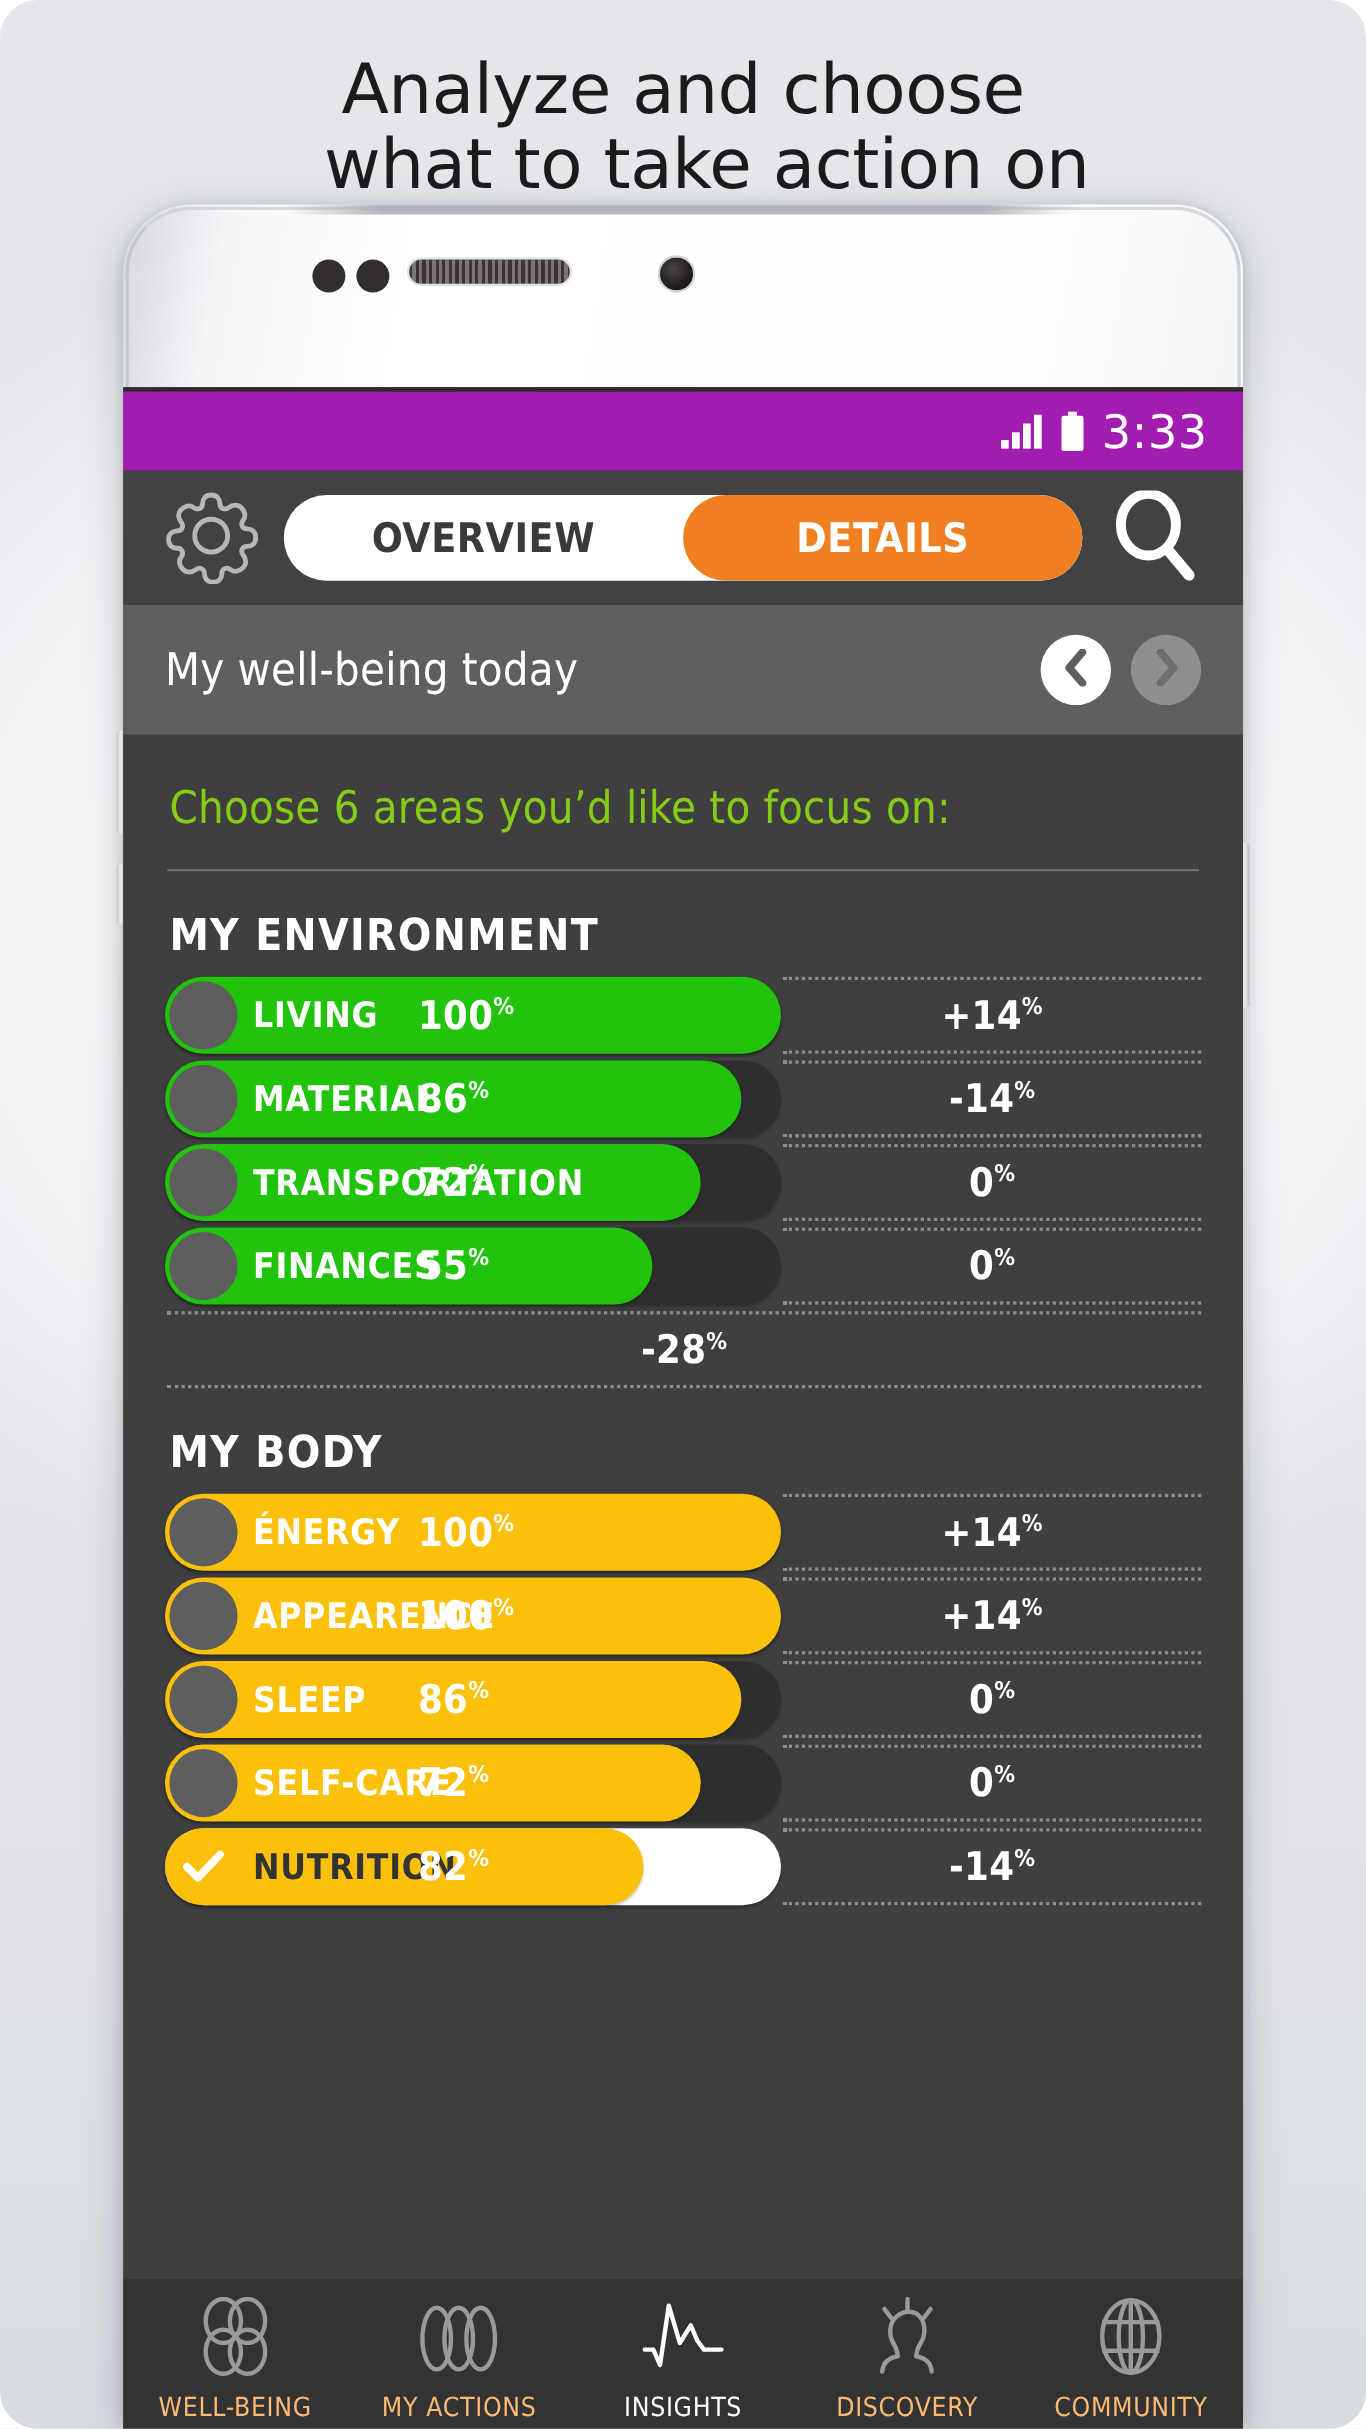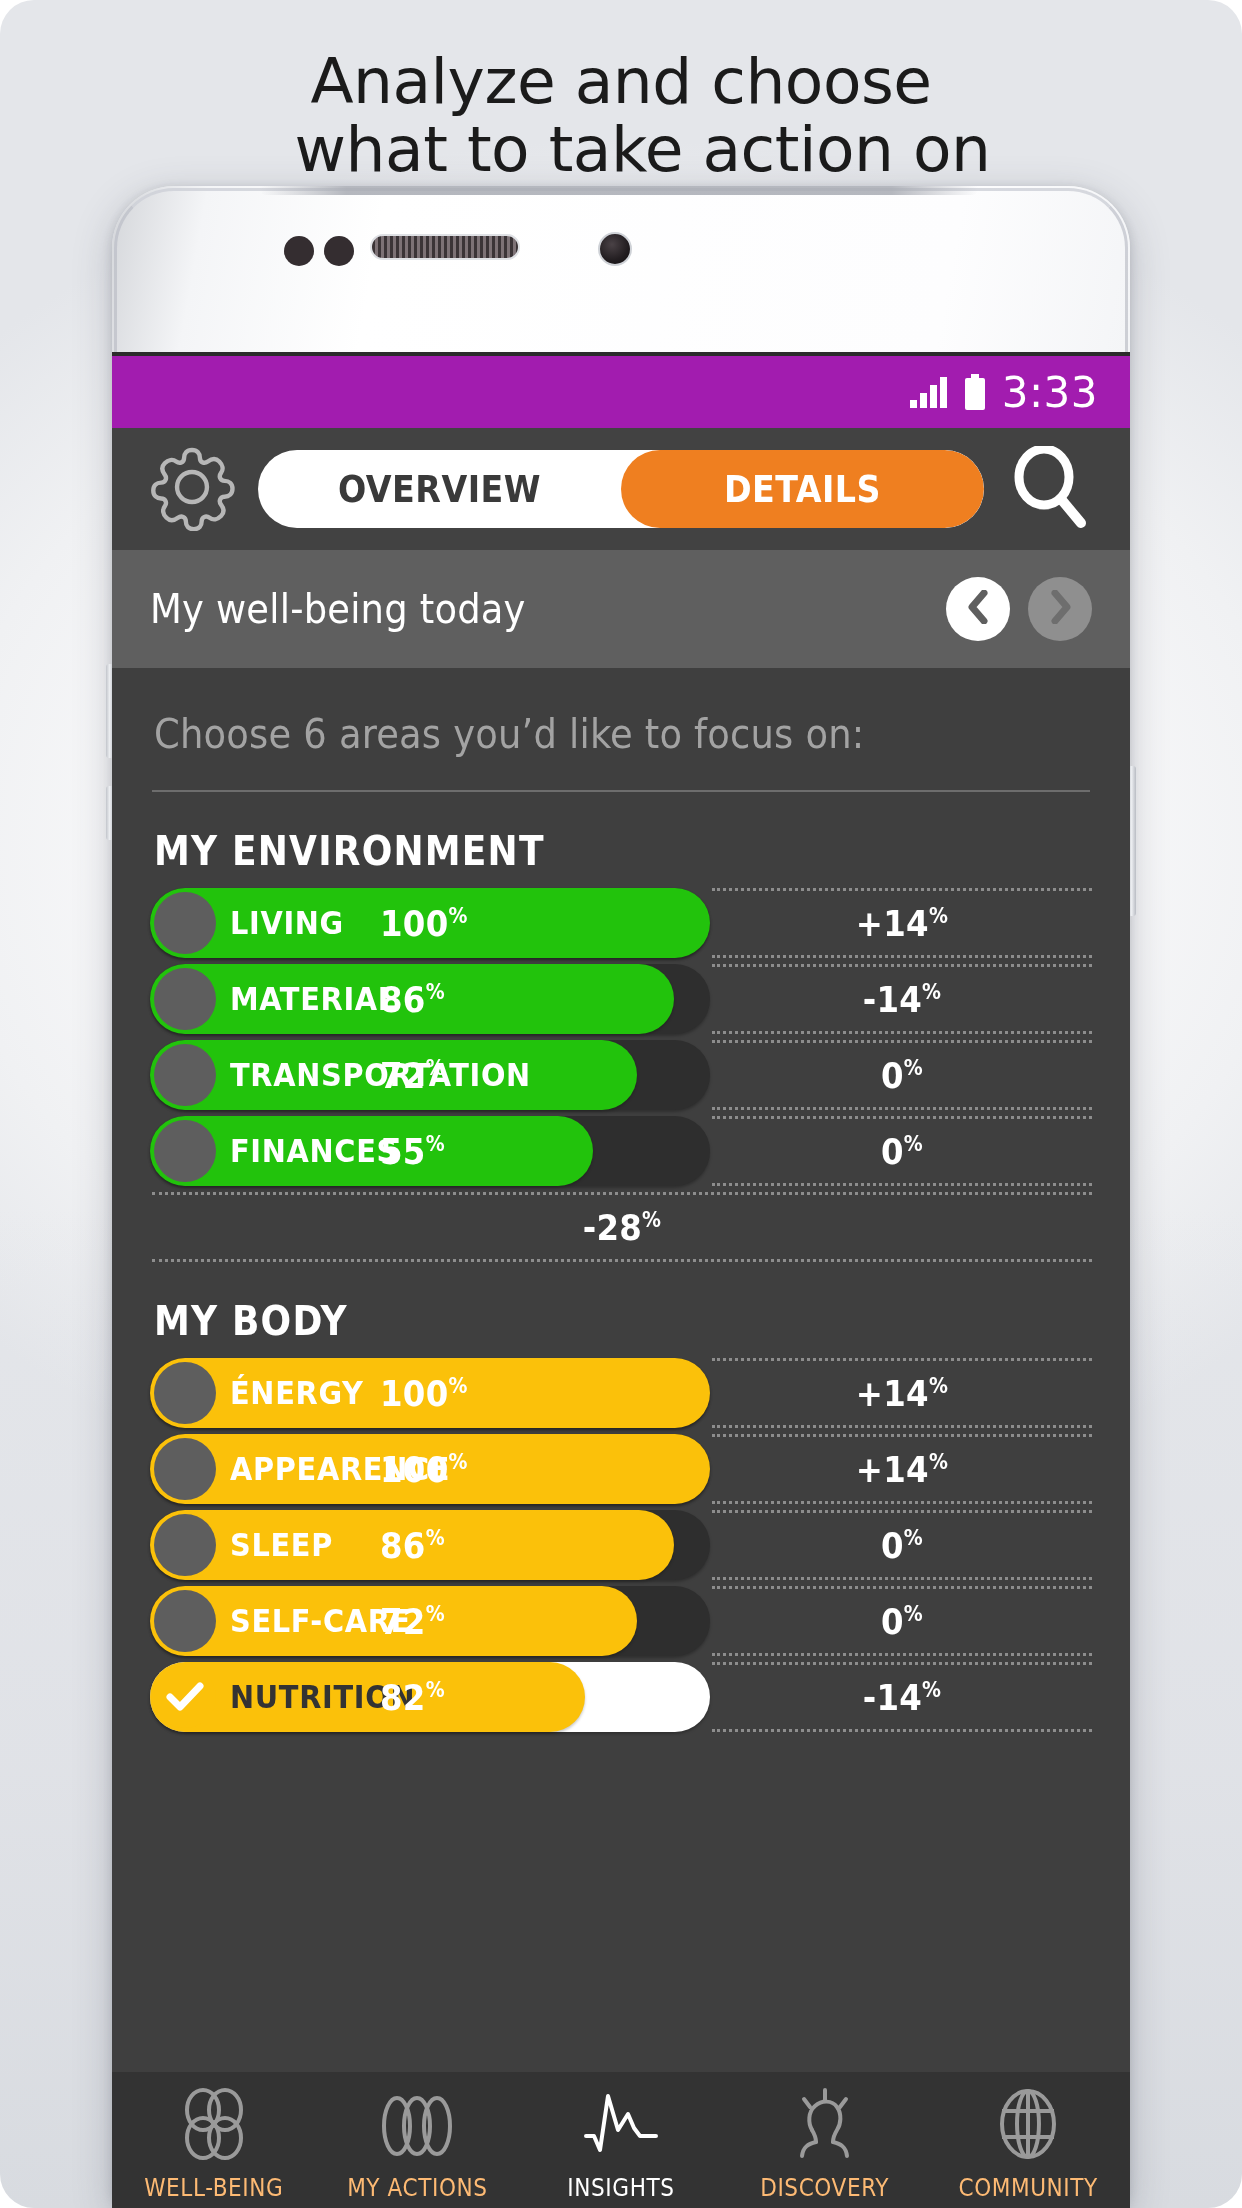--- a/index.html
+++ b/index.html
@@ -225,21 +225,21 @@
   .nav-circle.next { background: #8f8f8f; }
 
   
   .content {
     background: #3f3f3f;
     padding: 0 38px;
     height: 1404px;
     position: relative;
   }
   .prompt {
-    color: #a3a3a3;
+    color: #84cc16;
     font-size: 41px;
     padding: 42px 4px 0 4px;
     letter-spacing: 0.2px;
   }
   .divider {
     height: 2px;
     background: #6d6d6d;
     margin: 32px 2px 0 2px;
   }
   .section-title {

